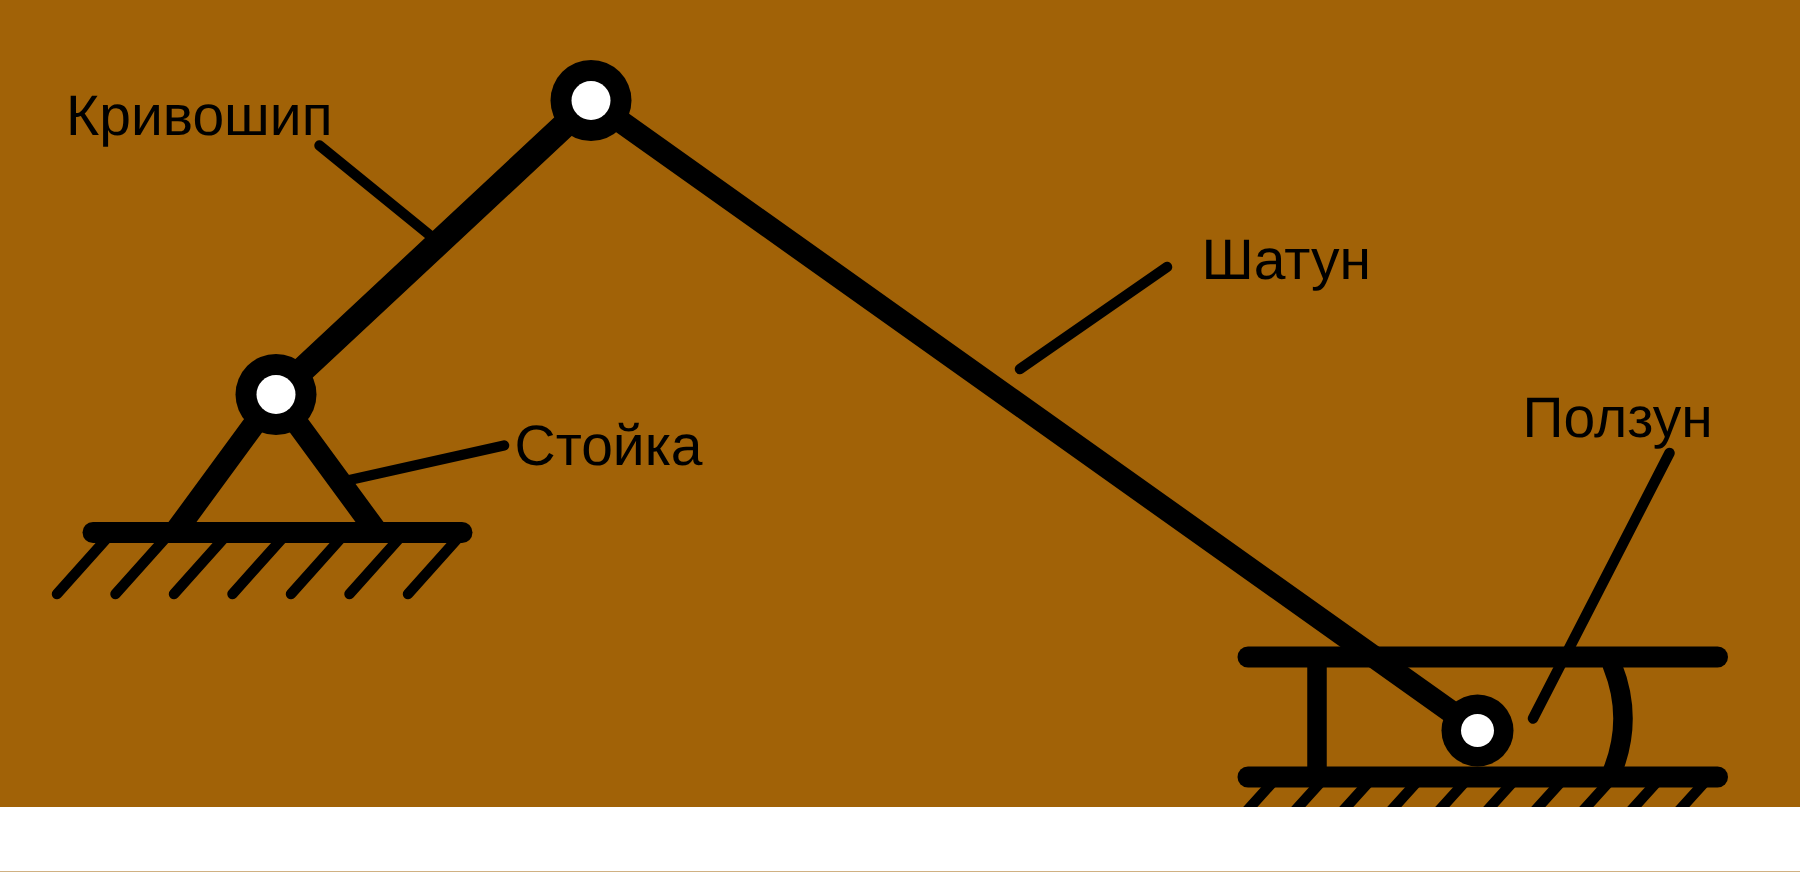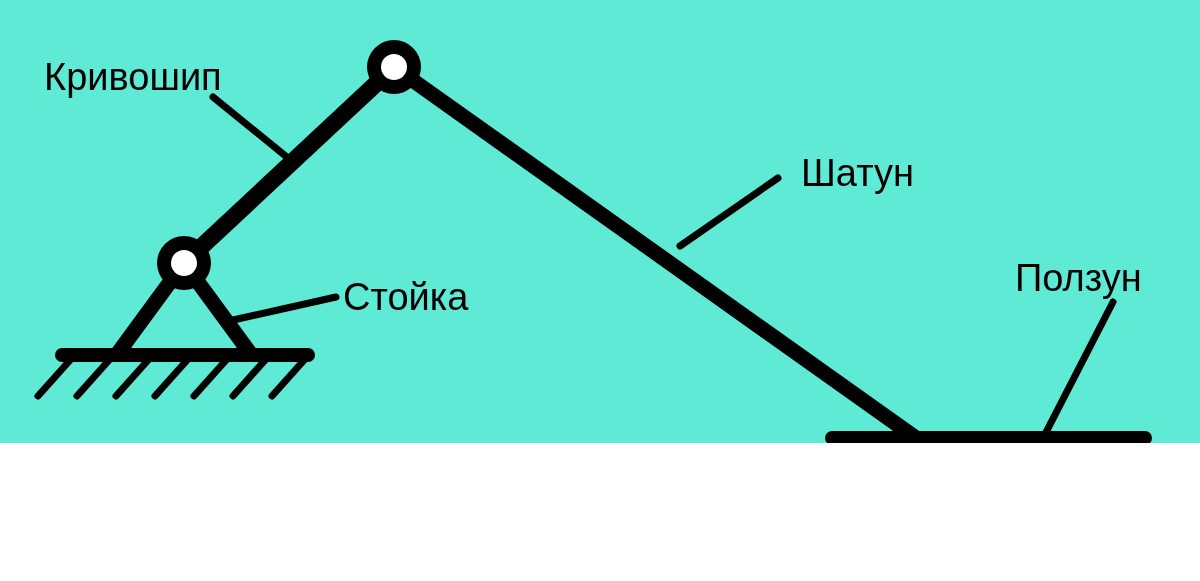--- a/index.html
+++ b/index.html
@@ -6,22 +6,22 @@
     margin: 0;
     padding: 0;
     background: #ffffff;
   }
   body {
     font-family: "Liberation Sans", sans-serif;
   }
   #diagram-root {
     position: relative;
     width: 1200px;
-    height: 443px;
-    background: #5eead4;
+    height: 538px;
+    background: #a16207;
     overflow: hidden;
   }
   #mechanism-svg {
     position: absolute;
     left: 0;
     top: 0;
     width: 1200px;
     height: 581px;
     display: block;
   }

